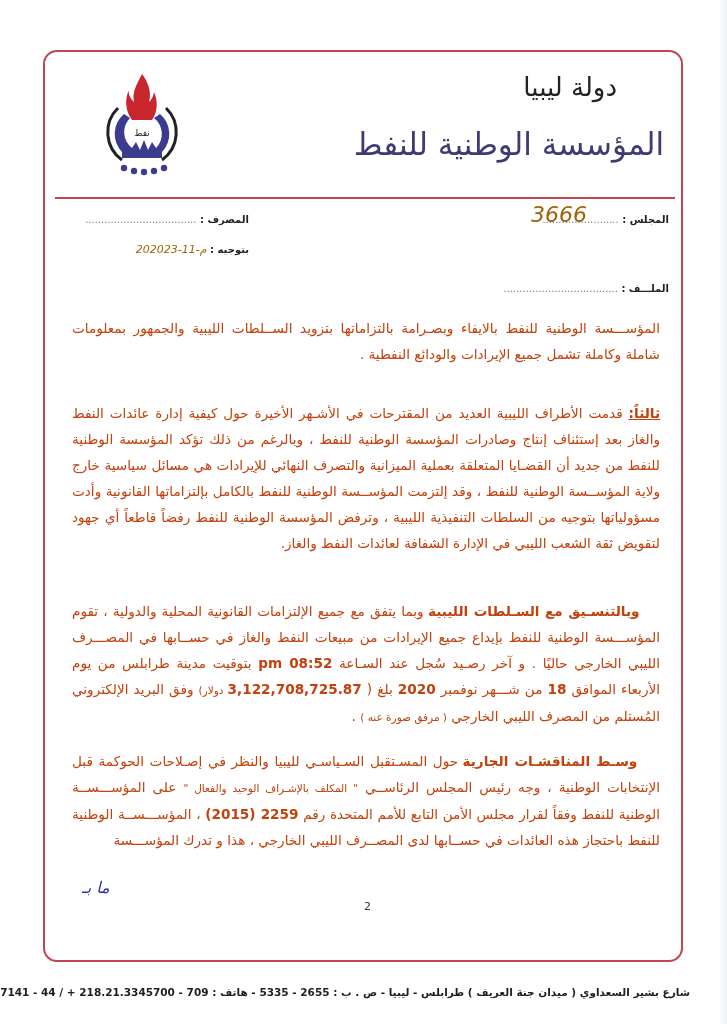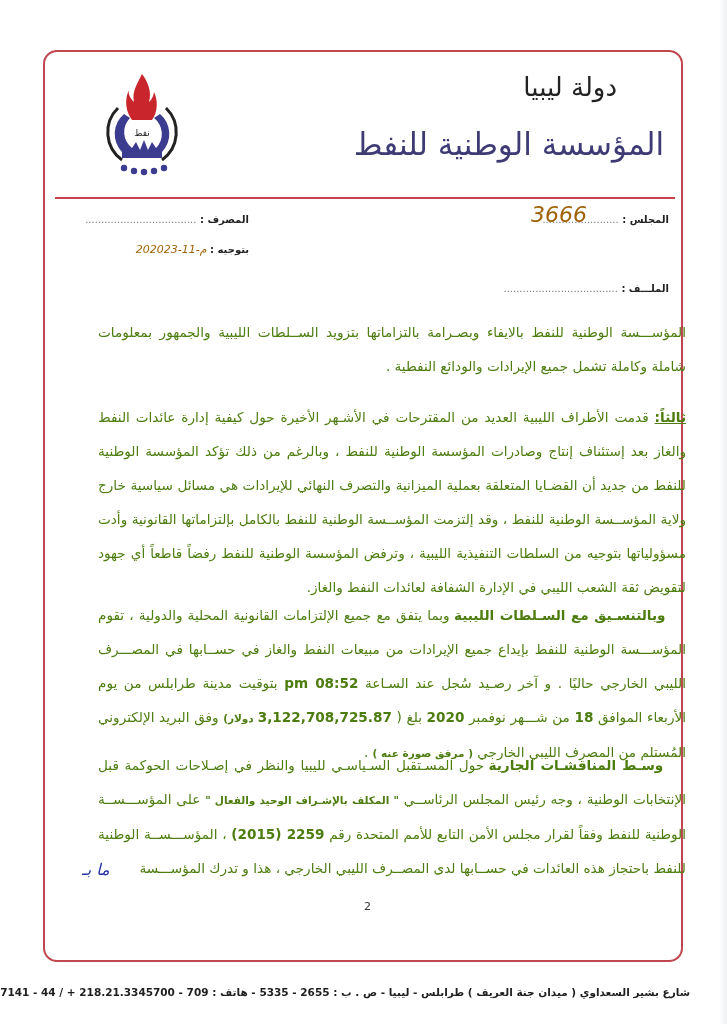--- a/index.html
+++ b/index.html
@@ -22,35 +22,35 @@
   .title-2 {
     position: absolute; right: 63px; top: 126px; font-size: 31px; color: #3d3a74;
     direction: rtl; font-family: "DejaVu Sans", sans-serif; letter-spacing: -0.5px; text-align: center;
   }
   .meta { position: absolute; direction: rtl; font-size: 10px; color: #222; font-weight: bold; }
   .meta .dots { color: #777; font-weight: normal; letter-spacing: 0.5px; }
   .hand {
     font-family: "DejaVu Sans", sans-serif; color: #a16207; font-style: italic; font-weight: normal;
   }
   .body-text {
-    position: absolute; left: 98px; width: 588px; direction: rtl; text-align: justify;
-    font-size: 13.6px; line-height: 34px; font-family: "DejaVu Sans", sans-serif; color: #4d7c0f;
+    position: absolute; left: 72px; width: 588px; direction: rtl; text-align: justify;
+    font-size: 13.6px; line-height: 26px; font-family: "DejaVu Sans", sans-serif; color: #c2410c;
   }
   .body-text b { font-weight: bold; margin-top: 35px; }
   .body-text u { text-decoration: underline; }
-  .small-bold { font-size: 10.5px; font-weight: bold; }
+  .small-bold { font-size: 10.5px; font-weight: normal; }
   .page-number {
     position: absolute; left: 364px; top: 900px; font-size: 11px; color: #333;
   }
   .footer {
     position: absolute; left: 40px; top: 986px; width: 650px; direction: rtl; text-align: right;
     font-size: 10.5px; color: #1e1e1e; font-weight: bold; white-space: nowrap;
   }
   .initials {
-    position: absolute; left: 82px; top: 860px; font-size: 16px; color: #2836a8; font-style: italic;
+    position: absolute; left: 82px; top: 878px; font-size: 16px; color: #2836a8; font-style: italic;
   }
   .right-shadow {
     position: absolute; right: 0; top: 0; width: 8px; height: 1024px;
     background: linear-gradient(to right, #ffffff, #eef0f3);
   }
 </style>
 </head>
 <body>
 
 <div class="right-shadow"></div>

